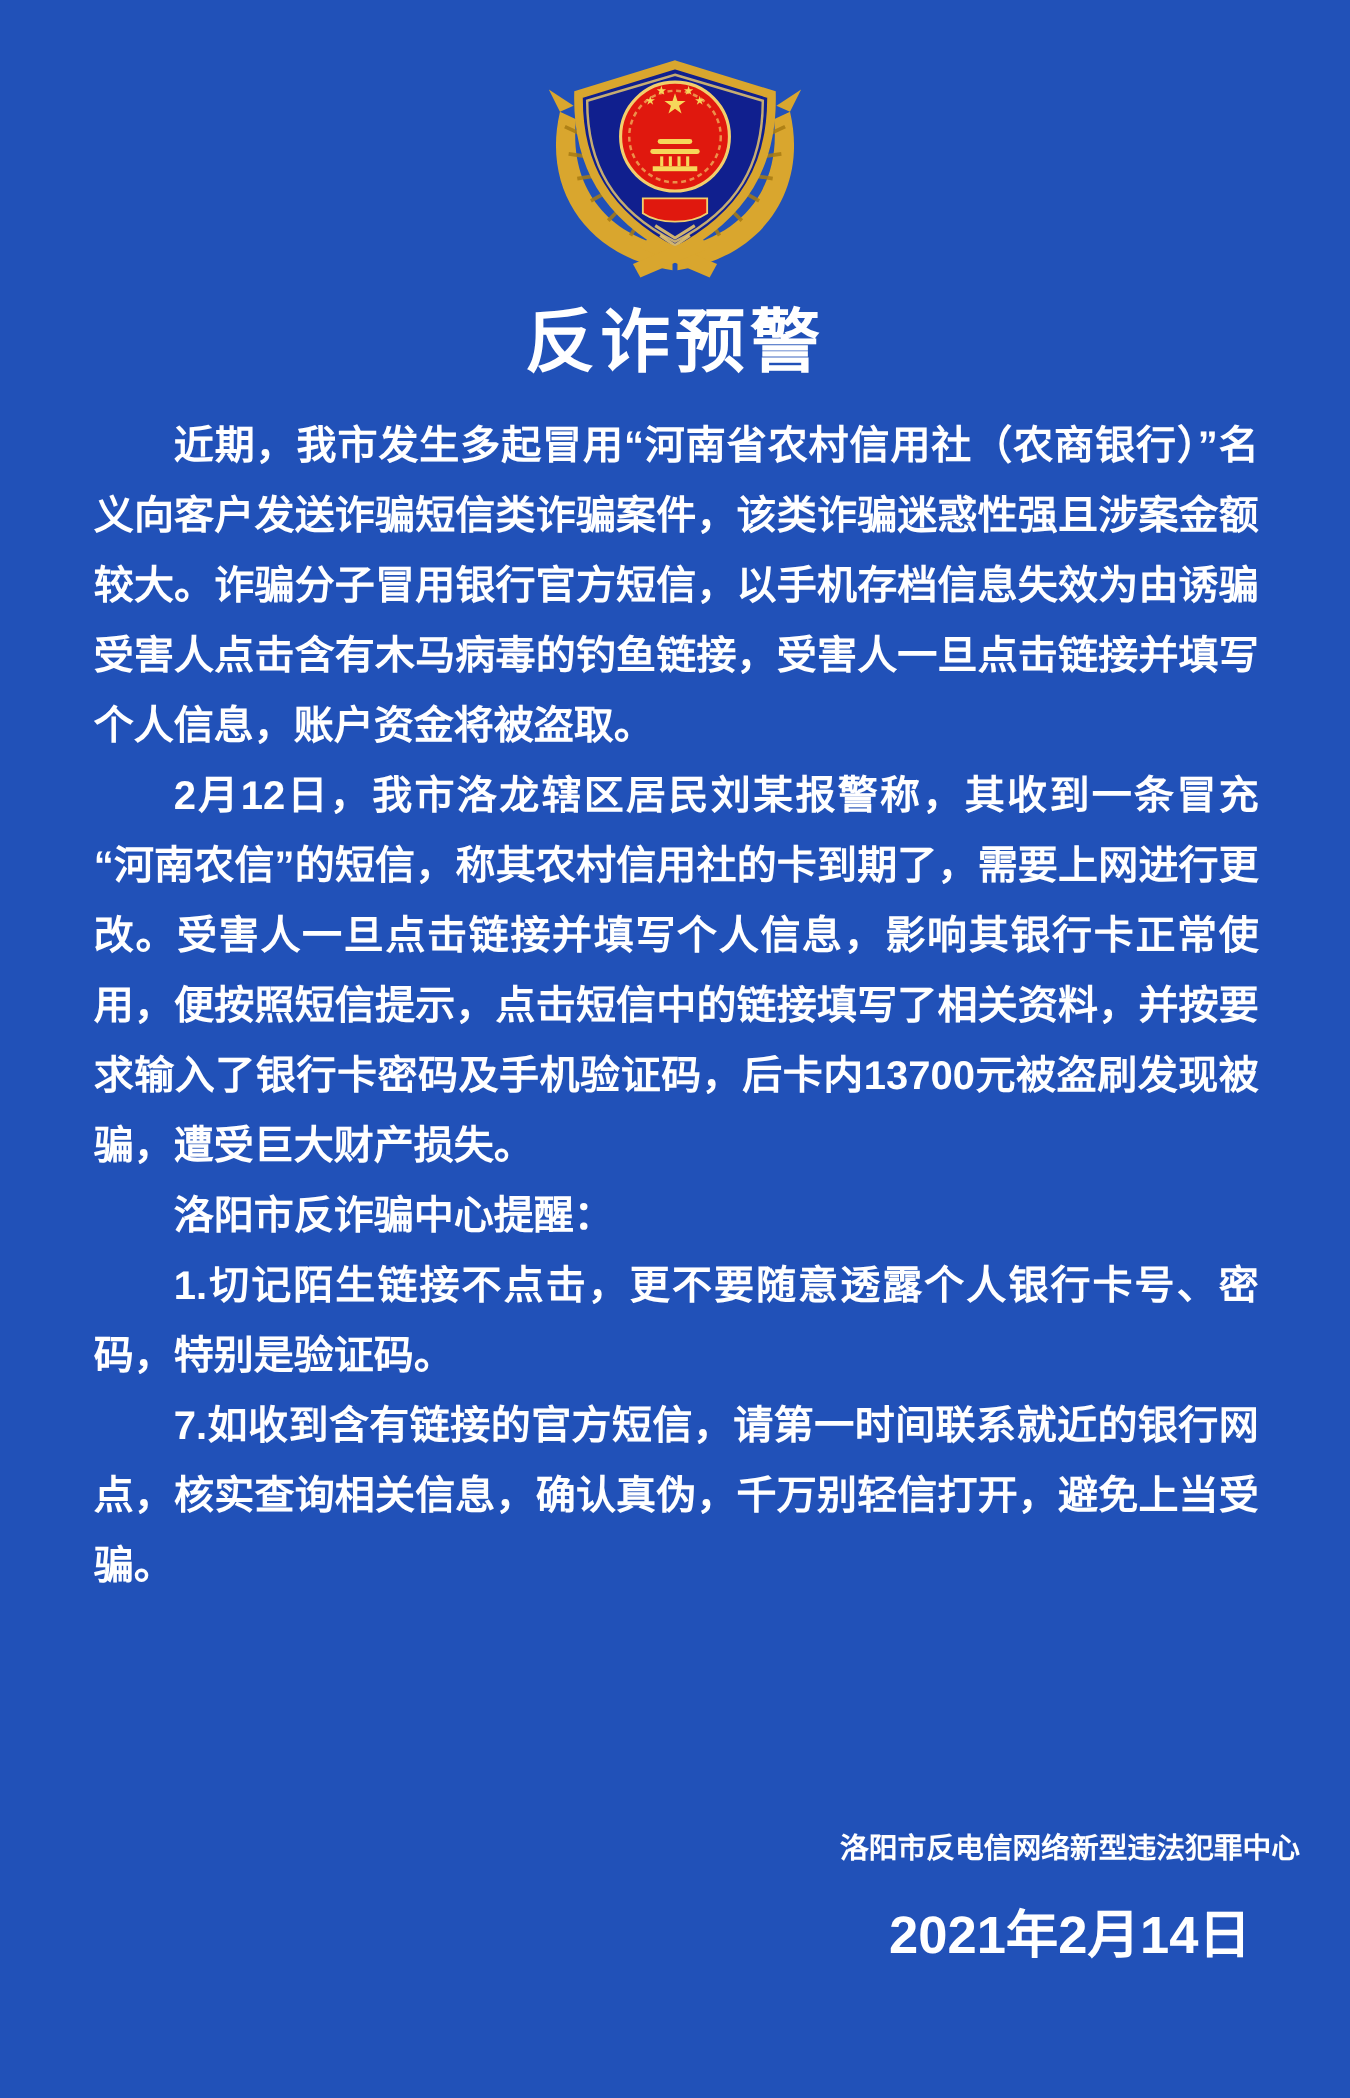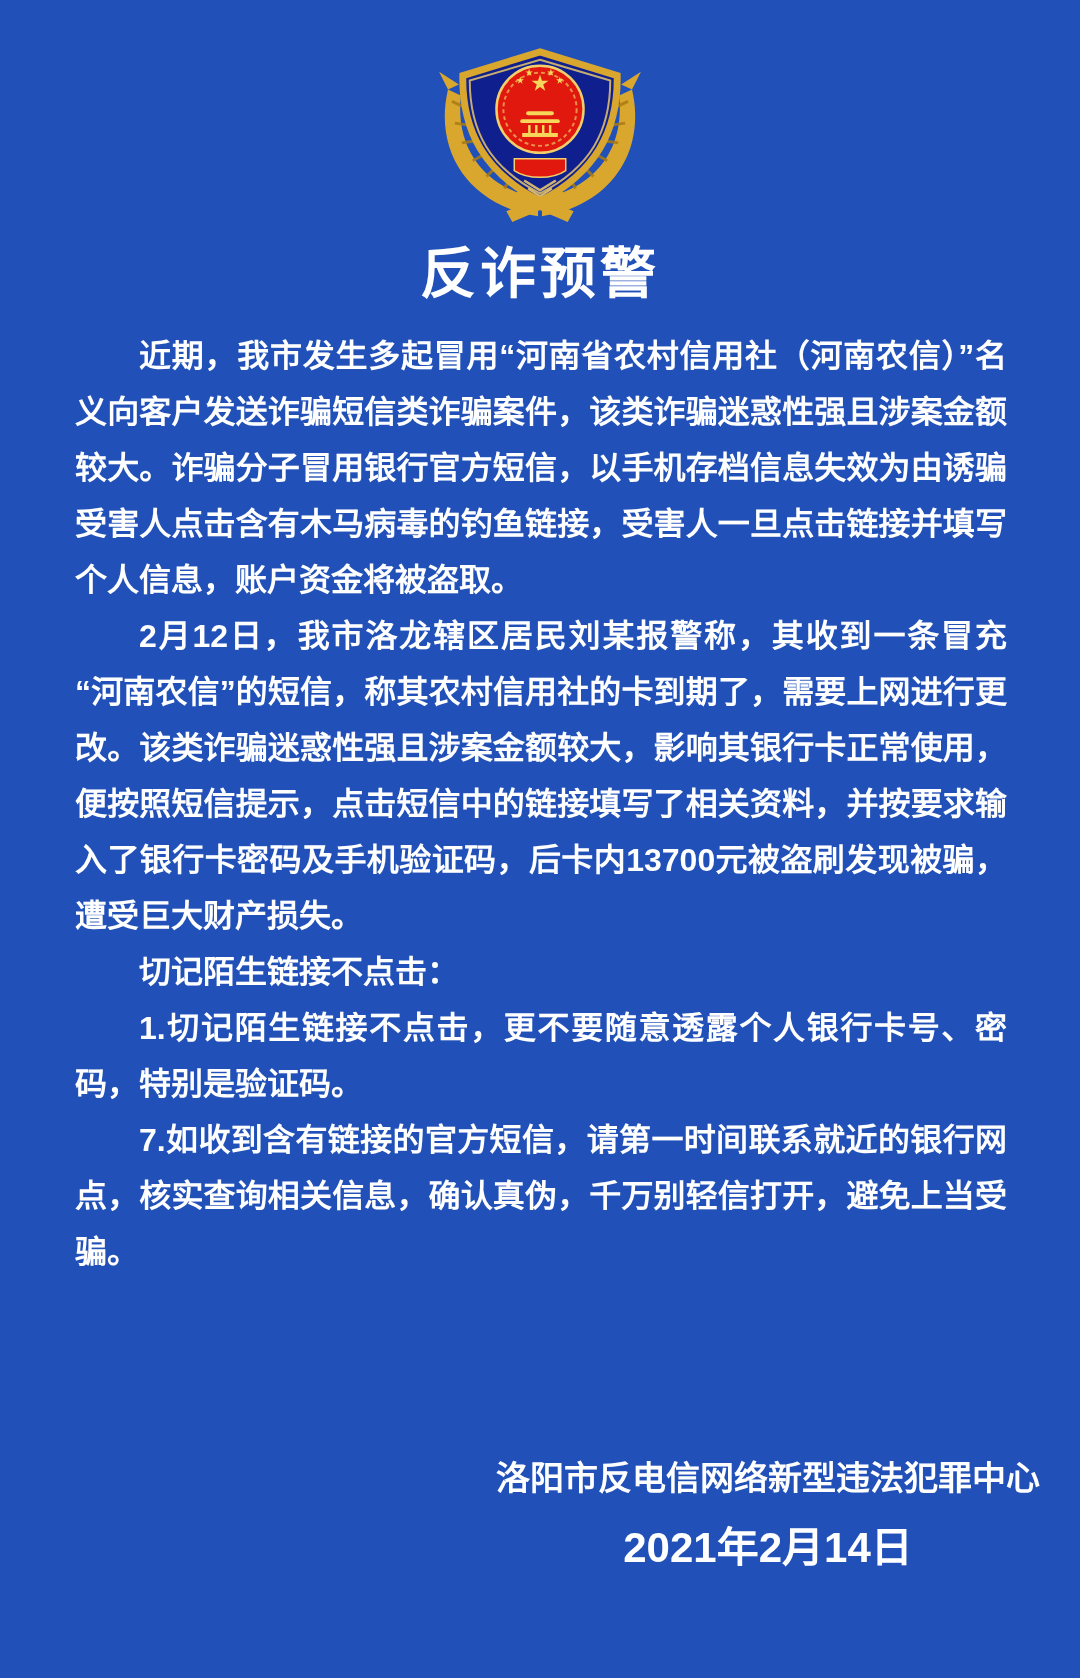--- a/index.html
+++ b/index.html
@@ -51,21 +51,21 @@
     text-indent: 2em;
   }
 
   .footer {
     position: absolute;
     top: 1448px;
     right: 40px;
   }
   .footer-inner { text-align: center; }
   .footer-org {
-    font-size: 34px;
+    font-size: 23px;
     line-height: 60px;
     font-weight: 700;
   }
   .footer-date {
     margin-top: 14px;
     font-size: 42px;
     line-height: 52px;
     font-weight: 700;
   }
 </style>
@@ -125,23 +125,23 @@
       </g>
 
       <path class="c-gold" d="M92 160 L148 184 L154 173 L100 150 Z"></path>
       <path class="c-gold" d="M148 160 L92 184 L86 173 L140 150 Z"></path>
     </svg>
   </div>
 
   <div class="title">反诈预警</div>
 
   <div class="body-text">
-    <p>近期，我市发生多起冒用“河南省农村信用社（河南农信）”名义向客户发送诈骗短信类诈骗案件，该类诈骗迷惑性强且涉案金额较大。诈骗分子冒用银行官方短信，以手机存档信息失效为由诱骗受害人点击含有木马病毒的钓鱼链接，受害人一旦点击链接并填写个人信息，账户资金将被盗取。</p>
-    <p>2月12日，我市洛龙辖区居民刘某报警称，其收到一条冒充“河南农信”的短信，称其农村信用社的卡到期了，需要上网进行更改。该类诈骗迷惑性强且涉案金额较大，影响其银行卡正常使用，便按照短信提示，点击短信中的链接填写了相关资料，并按要求输入了银行卡密码及手机验证码，后卡内13700元被盗刷发现被骗，遭受巨大财产损失。</p>
-    <p>切记陌生链接不点击：</p>
+    <p>近期，我市发生多起冒用“河南省农村信用社（农商银行）”名义向客户发送诈骗短信类诈骗案件，该类诈骗迷惑性强且涉案金额较大。诈骗分子冒用银行官方短信，以手机存档信息失效为由诱骗受害人点击含有木马病毒的钓鱼链接，受害人一旦点击链接并填写个人信息，账户资金将被盗取。</p>
+    <p>2月12日，我市洛龙辖区居民刘某报警称，其收到一条冒充“河南农信”的短信，称其农村信用社的卡到期了，需要上网进行更改。受害人一旦点击链接并填写个人信息，影响其银行卡正常使用，便按照短信提示，点击短信中的链接填写了相关资料，并按要求输入了银行卡密码及手机验证码，后卡内13700元被盗刷发现被骗，遭受巨大财产损失。</p>
+    <p>洛阳市反诈骗中心提醒：</p>
     <p>1.切记陌生链接不点击，更不要随意透露个人银行卡号、密码，特别是验证码。</p>
     <p>7.如收到含有链接的官方短信，请第一时间联系就近的银行网点，核实查询相关信息，确认真伪，千万别轻信打开，避免上当受骗。</p>
   </div>
 
   <div class="footer">
     <div class="footer-inner">
       <div class="footer-org">洛阳市反电信网络新型违法犯罪中心</div>
       <div class="footer-date">2021年2月14日</div>
     </div>
   </div>

